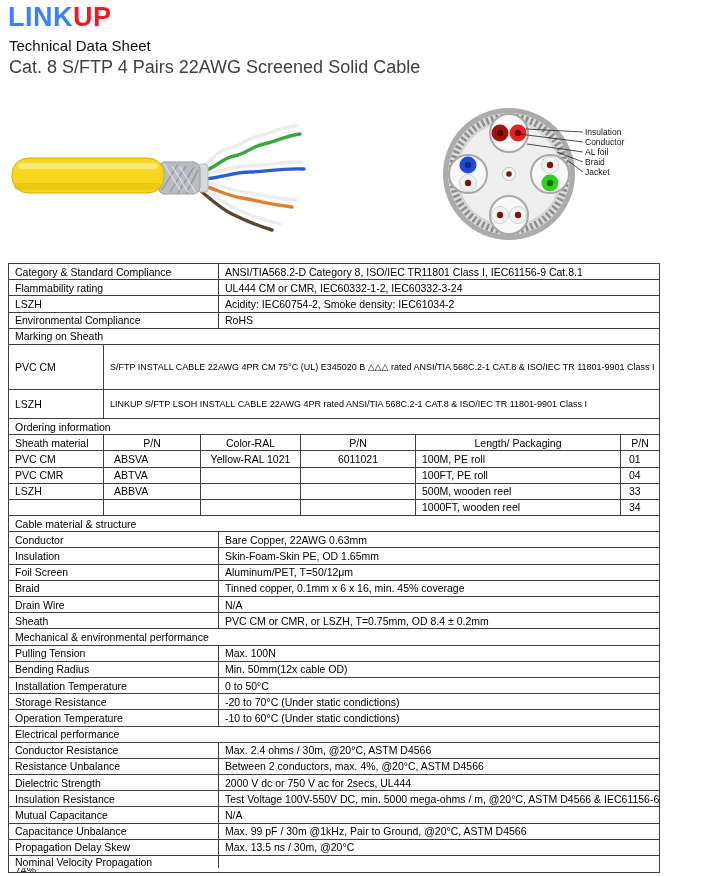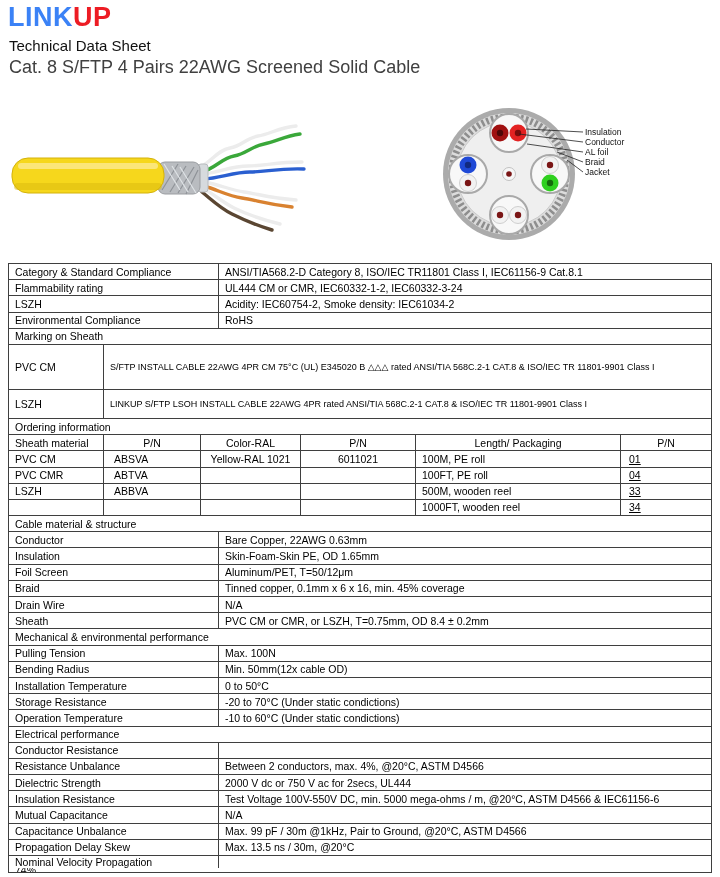--- a/index.html
+++ b/index.html
@@ -12,37 +12,37 @@
   .logo .lg1 { color:#3b82f6; }
   .logo .lg2 { color:#ed1c24; }
 
   .doctype { position:absolute; left:9px; top:37px; font-size:15px; color:#111; }
   .ptitle  { position:absolute; left:9px; top:57px; font-size:18px; color:#404040; }
 
   .cablewrap { position:absolute; left:8px;  top:106px; width:310px; height:145px; }
   .xsecwrap  { position:absolute; left:405px; top:100px; width:310px; height:150px; }
   svg text { font-family:"Liberation Sans", sans-serif; }
 
-  .t { position:absolute; left:8px; top:263px; width:704px;
+  .t { position:absolute; left:8px; top:263px; width:652px;
        border:1px solid #3f3f3f; font-size:10.5px; }
   .tr { display:flex; align-items:stretch; height:16.2px; border-bottom:1px solid #3f3f3f; }
   .t .tr:last-child { border-bottom:none;flex-direction:column; }
   .c  { display:flex; align-items:center; padding-left:6px;
         white-space:nowrap; overflow:hidden; }
   .bdr { border-right:1px solid #3f3f3f; }
   .lab  { width:210px; }
   .labs { width:95px; }
   .full { flex:1; }
   .tallA { height:45px; }
   .tallB { height:29px; }
   .small { font-size:9px; }
   .o1{width:95px}.o2{width:97px}.o3{width:100px}.o4{width:115px}.o5{width:205px}.o6{flex:1}
   .ctr { justify-content:center; padding-left:0; }
   .p10 { padding-left:10px; }
-  .p8  { padding-left:8px;text-decoration:underline; }
+  .p8  { padding-left:8px; }
 </style>
 </head>
 <body>
 
 <div class="logo">
   <span class="lg1">LINK</span><span class="lg2">UP</span>
 </div>
 
 <div class="doctype">Technical Data Sheet</div>
 <div class="ptitle">Cat. 8 S/FTP 4 Pairs 22AWG Screened Solid Cable</div>
@@ -250,20 +250,21 @@
   <div class="tr">
     <div class="c lab bdr">Operation Temperature</div>
     <div class="c full">-10 to 60°C (Under static condictions)</div>
   </div>
 
   <div class="tr">
     <div class="c full">Electrical performance</div>
   </div>
   <div class="tr">
     <div class="c lab bdr">Conductor Resistance</div>
+    <div class="c full">Max. 2.4 ohms / 30m, @20°C, ASTM D4566</div>
   </div>
   <div class="tr">
     <div class="c lab bdr">Resistance Unbalance</div>
     <div class="c full">Between 2 conductors, max. 4%, @20°C, ASTM D4566</div>
   </div>
   <div class="tr">
     <div class="c lab bdr">Dielectric Strength</div>
     <div class="c full">2000 V dc or 750 V ac for 2secs, UL444</div>
   </div>
   <div class="tr">

